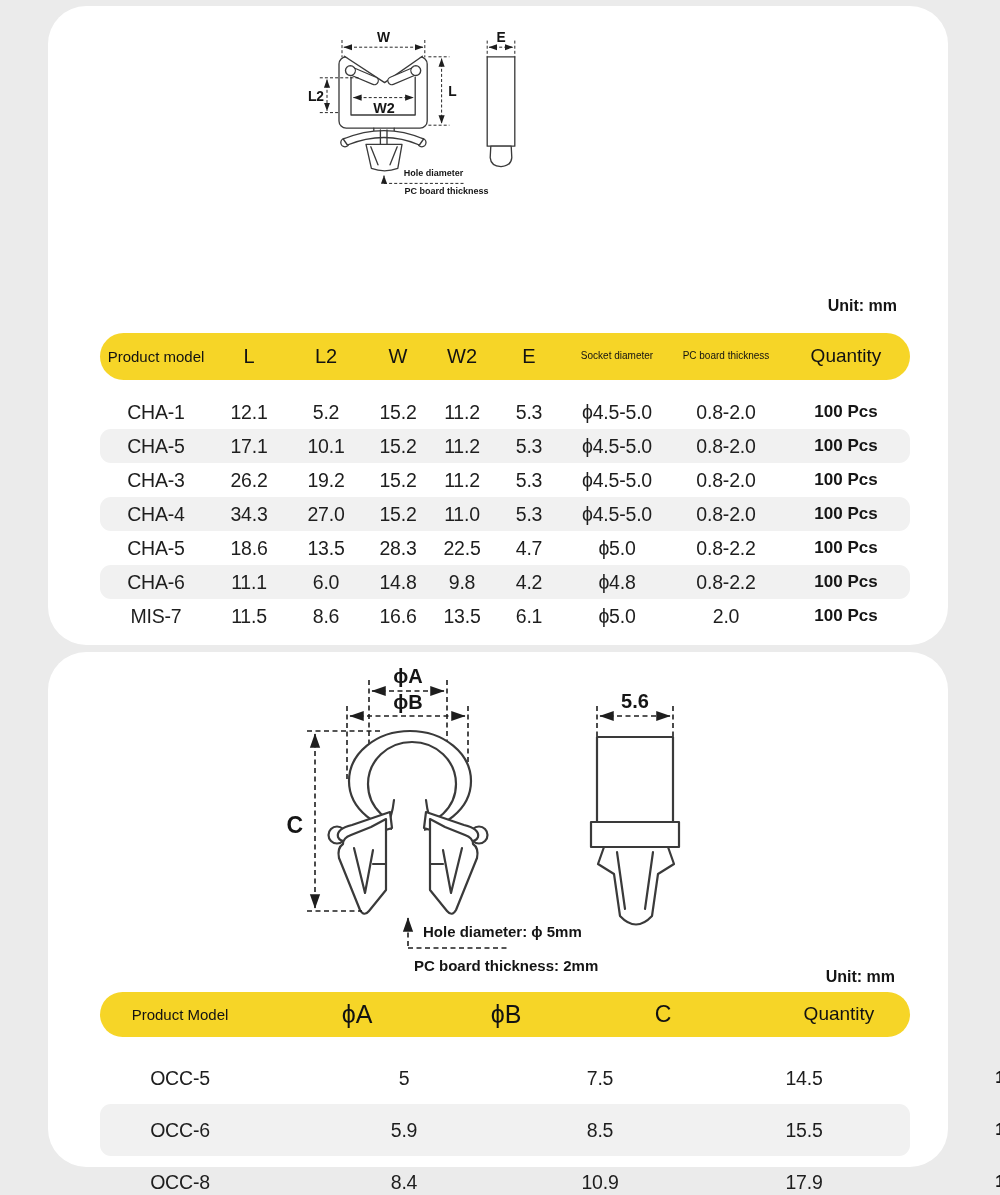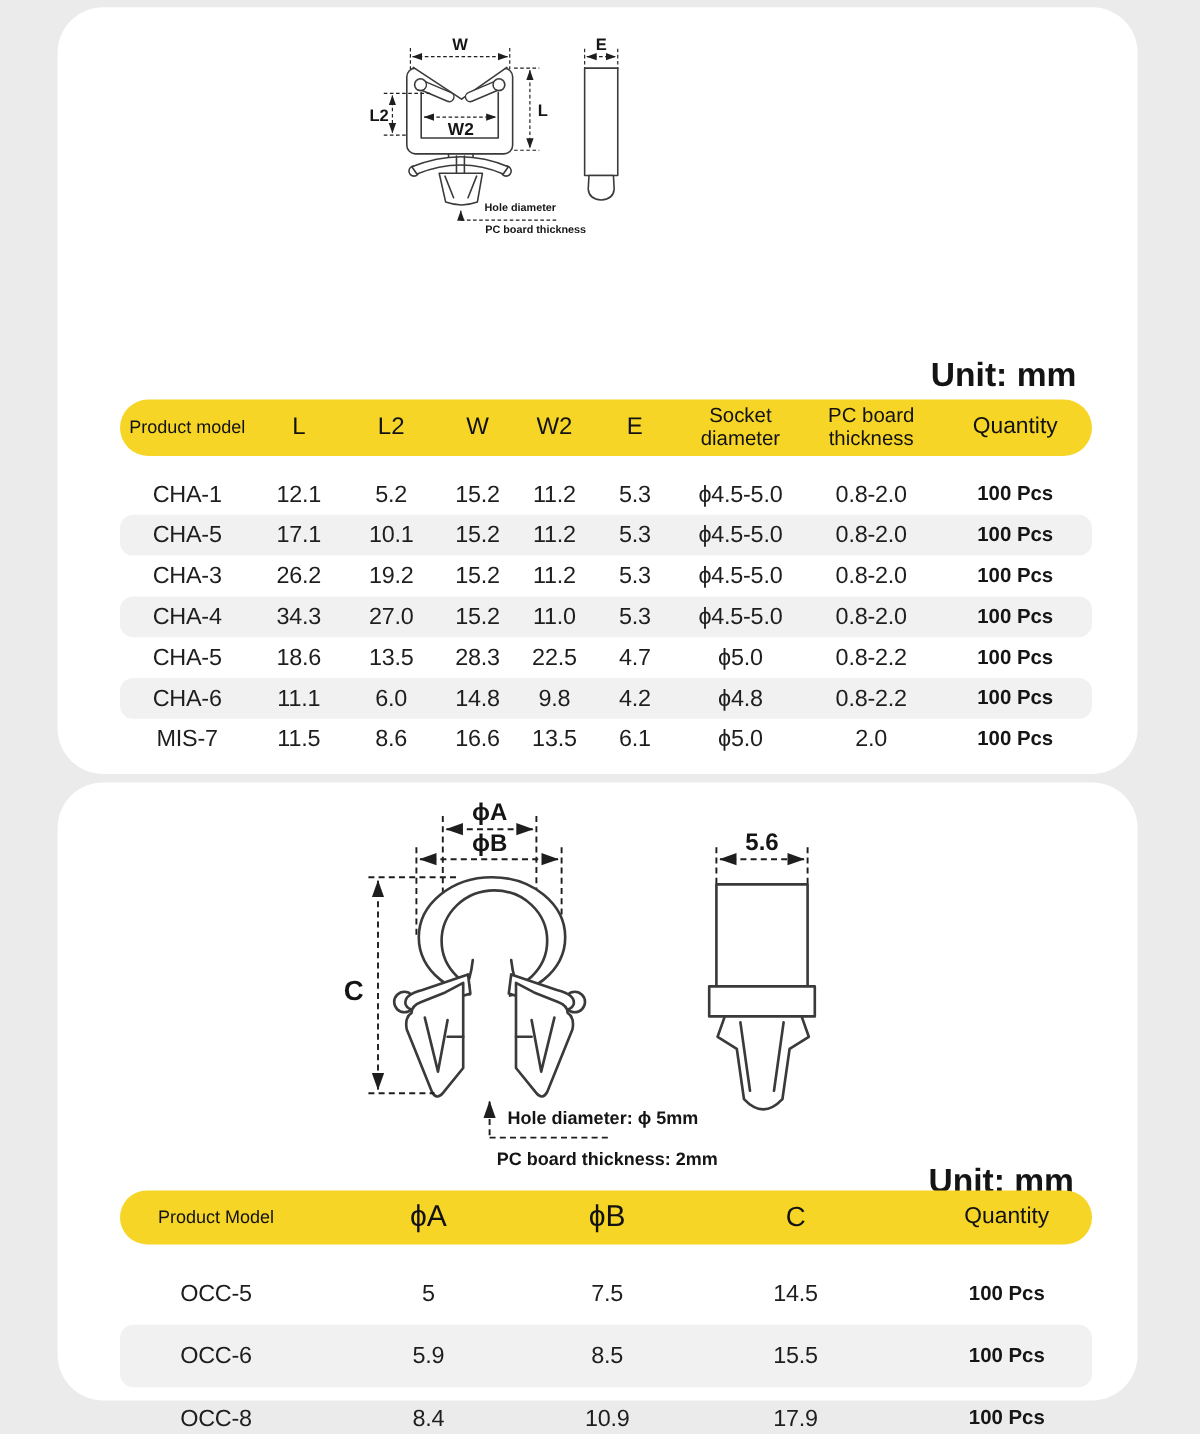--- a/index.html
+++ b/index.html
@@ -1,46 +1,46 @@
 <!DOCTYPE html>
 <html><head>
 <meta charset="utf-8">
 <style>
   html,body{margin:0;padding:0;background:#EBEBEB;}
   .page{position:relative;width:1000px;height:1195px;background:var(--page-bg,#EBEBEB);
         font-family:"Liberation Sans","DejaVu Sans",sans-serif;overflow:hidden;}
   .card{position:absolute;left:48px;width:900px;background:var(--card-bg,#fff);border-radius:38px;}
   #card1{top:6px;height:639px;}
   #card2{top:652px;height:515px;}
-  .unit-note{position:absolute;font-weight:700;font-size:28px;color:#141414;}
+  .unit-note{position:absolute;font-weight:700;font-size:16px;color:#141414;}
   #unit1{right:51px;top:291px;}
   #unit2{right:53px;top:316px;}
   .diagram{position:absolute;}
   #diag1{left:252px;top:19px;width:450px;height:290px;}
   #diag2{left:232px;top:12px;width:420px;height:320px;}
   .spec-table{position:absolute;left:52px;width:810px;}
   #table1{top:327px;}
   #table2{top:340px;}
   .thead{display:grid;background:var(--accent,#F6D527);border-radius:26px;align-items:center;}
   .t1 .thead,.t1 .trow{grid-template-columns:112px 74px 80px 64px 64px 70px 106px 112px 128px;}
   .t2 .thead,.t2 .trow{grid-template-columns:160px 194px 104px 210px 142px;}
   .t1 .thead{height:47px;}
   .t2 .thead{height:45px;}
   .hc{text-align:center;font-weight:400;color:#121212;font-size:20px;line-height:1.06;}
   .t1 .hc:nth-child(1){font-size:15px;}
-  .t1 .hc:nth-child(7),.t1 .hc:nth-child(8){font-size:17px;}
+  .t1 .hc:nth-child(7),.t1 .hc:nth-child(8){font-size:10px;}
   .t1 .hc:nth-child(9){font-size:19px;}
   .t2 .hc:nth-child(1){font-size:15px;}
   .t2 .hc:nth-child(2),.t2 .hc:nth-child(3){font-size:25px;}
   .t2 .hc:nth-child(4){font-size:23px;}
   .t2 .hc:nth-child(5){font-size:19px;}
   .tbody{margin-top:15px;}
   .trow{display:grid;align-items:center;}
   .t1 .trow{height:34px;}
-  .t2 .trow{height:52px;}
+  .t2 .trow{height:52px;gap:47px;}
   .trow.alt{background:var(--stripe,#F1F1F1);border-radius:11px;}
   .tc{text-align:center;font-size:19.5px;color:#1e1e1e;font-weight:500;letter-spacing:-0.2px;}
   .tc.qty{font-size:17px;font-weight:700;color:#151515;letter-spacing:0;}
   svg text{font-family:"Liberation Sans","DejaVu Sans",sans-serif;font-weight:700;fill:#151515;}
   .dim{stroke:#1e1e1e;stroke-width:1.6;stroke-dasharray:5 3.5;fill:none;}
   .shape{stroke:#3a3a3a;stroke-width:2.2;fill:#fff;stroke-linejoin:round;stroke-linecap:round;}
   .shapeline{stroke:#3a3a3a;stroke-width:2.2;fill:none;stroke-linejoin:round;stroke-linecap:round;}
 </style>
 </head>
 <body>

